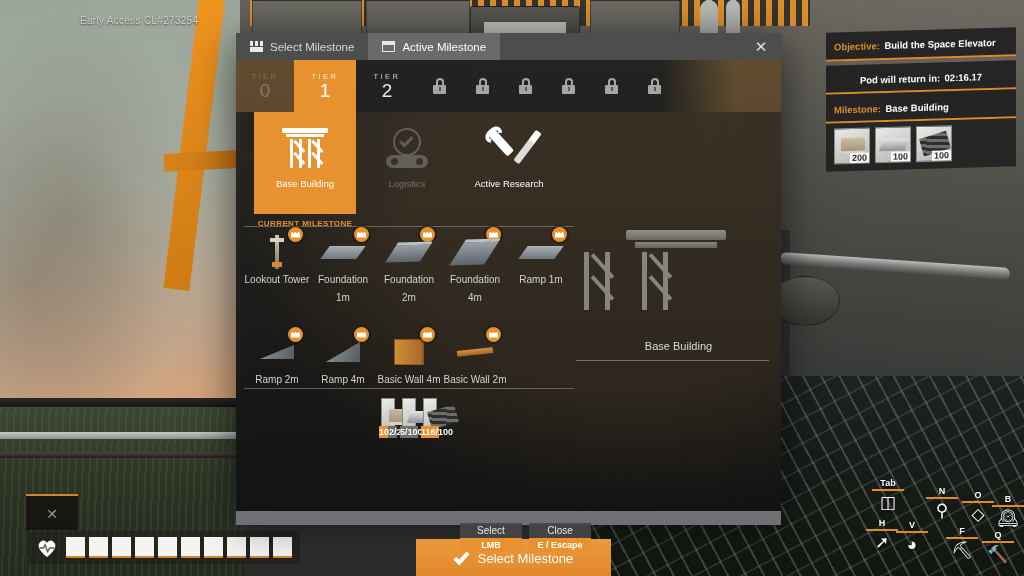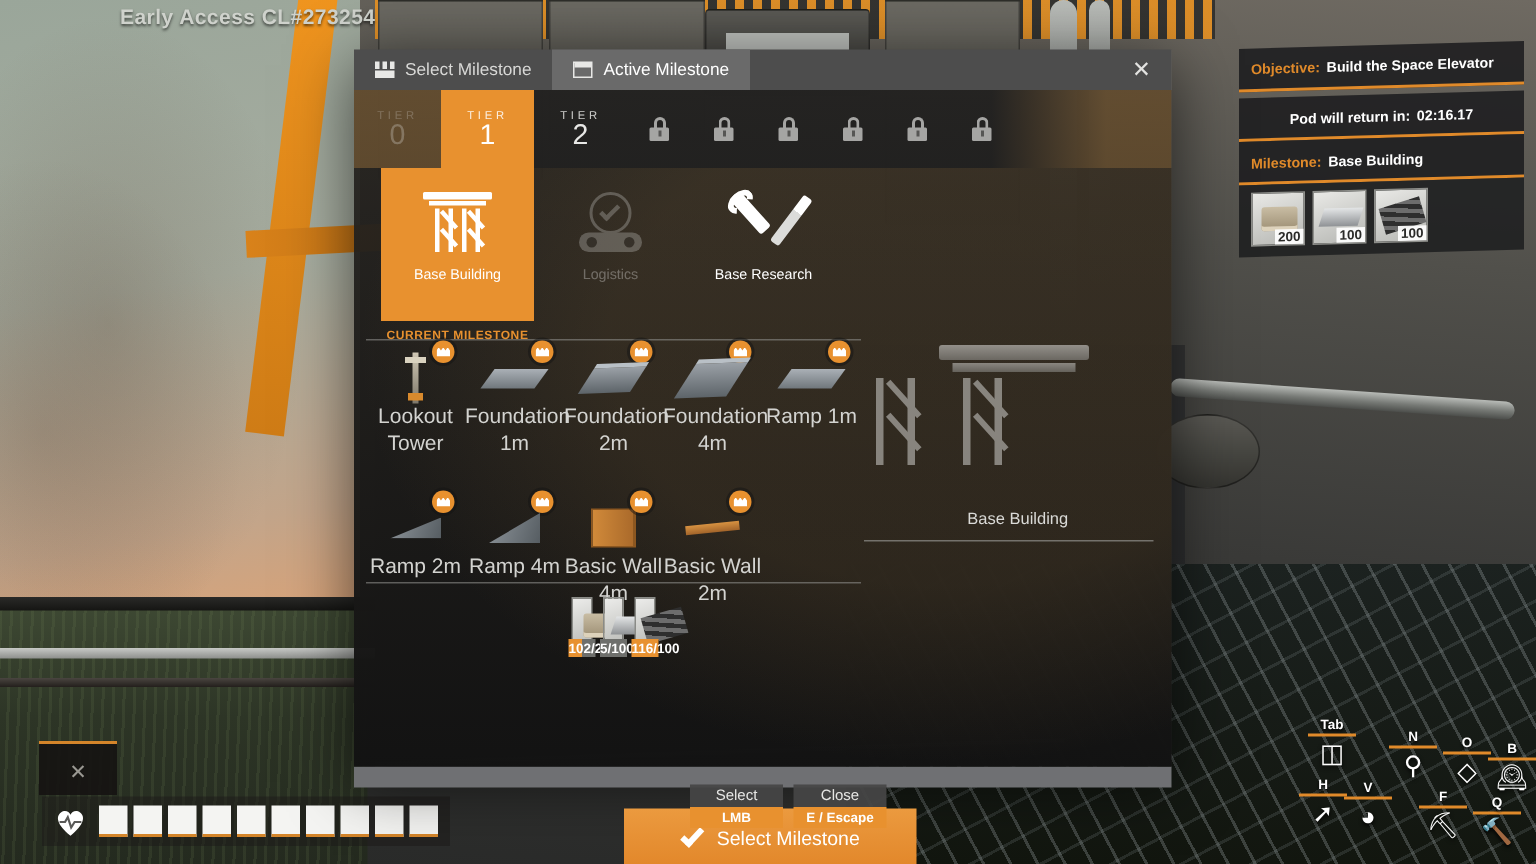--- a/index.html
+++ b/index.html
@@ -73,24 +73,23 @@
     font-size:11px; letter-spacing:2px; text-align:center;
   }
   .ceiling-rail {
     position:absolute; top:0; left:250px; width:560px; height:26px;
     background:repeating-linear-gradient(90deg,#f0951f 0 6px, #2b2b29 6px 12px);
     opacity:.85;
   }
 
   
   #version {
-    position:absolute; left:80px; top:3px;
-    font-size:14px; color:#cfd2cc; letter-spacing:.3px;
+    position:absolute; left:80px; top:15px;
+    font-size:10px; color:#cfd2cc; letter-spacing:.3px;
     text-shadow:0 1px 2px rgba(0,0,0,.6);
-    font-weight:bold;
   }
 
   
   #objective {
     position:absolute; right:8px; top:30px; width:190px;
     transform:skewY(-1.6deg);
   }
   .obj-row {
     background:rgba(28,29,31,.88);
     border-bottom:2px solid #e08a2a;
@@ -259,21 +258,21 @@
   .rw .badge {
     position:absolute; right:7px; top:0; width:15px; height:15px; border-radius:50%;
     background:#e8912f; box-shadow:0 0 0 2px rgba(20,20,20,.5);
   }
   .rw .badge:after{
     content:""; position:absolute; left:3px; top:4.5px; width:9px; height:6px;
     background:#fff;
     clip-path:polygon(0 100%,0 35%,16% 0,33% 35%,50% 0,66% 35%,83% 0,100% 35%,100% 100%);
   }
   .rw .thumb { height:34px; display:flex; align-items:center; justify-content:center; }
-  .rw .rname { font-size:14px; color:#d3d3d0; margin-top:1px; }
+  .rw .rname { font-size:10px; color:#d3d3d0; margin-top:1px; }
 
   .t-found { width:34px; height:16px; background:linear-gradient(180deg,#9aa0a6,#5d6469);
     transform:skewX(-34deg) rotate(-2deg); border-top:3px solid #b9c0c6; }
   .t-found.h2 { height:20px; } .t-found.h4 { height:26px; }
   .t-ramp { width:34px; height:14px; background:linear-gradient(110deg,#8e959b,#565d62);
     clip-path:polygon(0 100%,100% 0,100% 100%); }
   .t-ramp.r4 { height:20px; }
   .t-slab { width:36px; height:13px; background:linear-gradient(180deg,#aab0b6,#70777c);
     transform:skewX(-36deg); }
   .t-wall4 { width:30px; height:26px; background:linear-gradient(90deg,#d18a3a,#a9692a);
@@ -564,21 +563,21 @@
         <div class="cat">
           <span class="cat-glyph">
             <span class="g-res">
                 <span class="wr">
                   <i class="h1"></i>
                   <i class="h2"></i>
                 </span>
                 <i class="sd"></i>
               </span>
           </span>
-          <span class="cname">Base Research</span>
+          <span class="cname">Active Research</span>
         </div>
       </div>
 
       <div id="rewards-area">
         <div class="sec-rule"></div>
 
         <div class="rw-row">
           <div class="rw">
             <span class="badge"></span>
             <span class="thumb">

